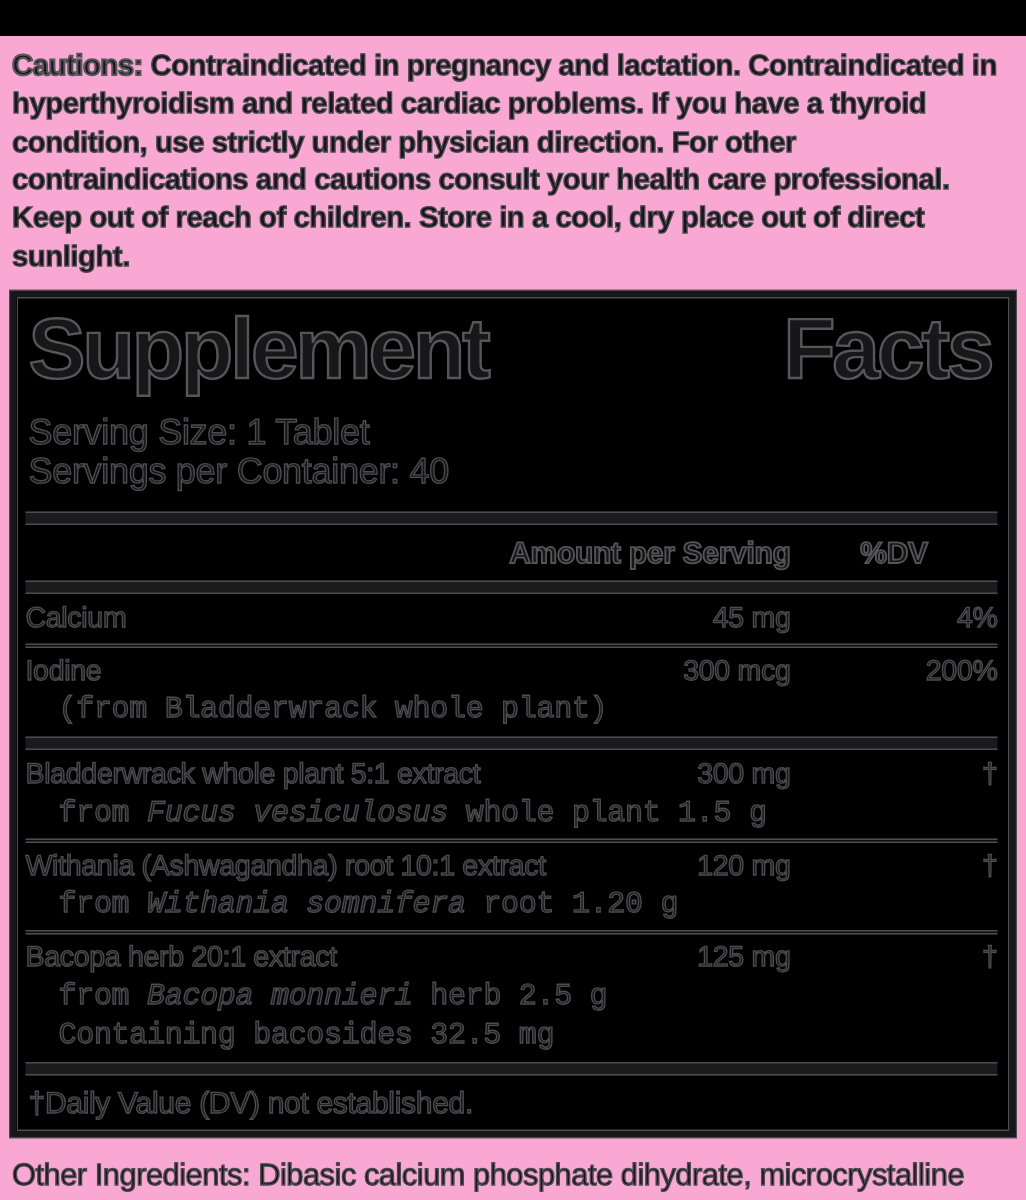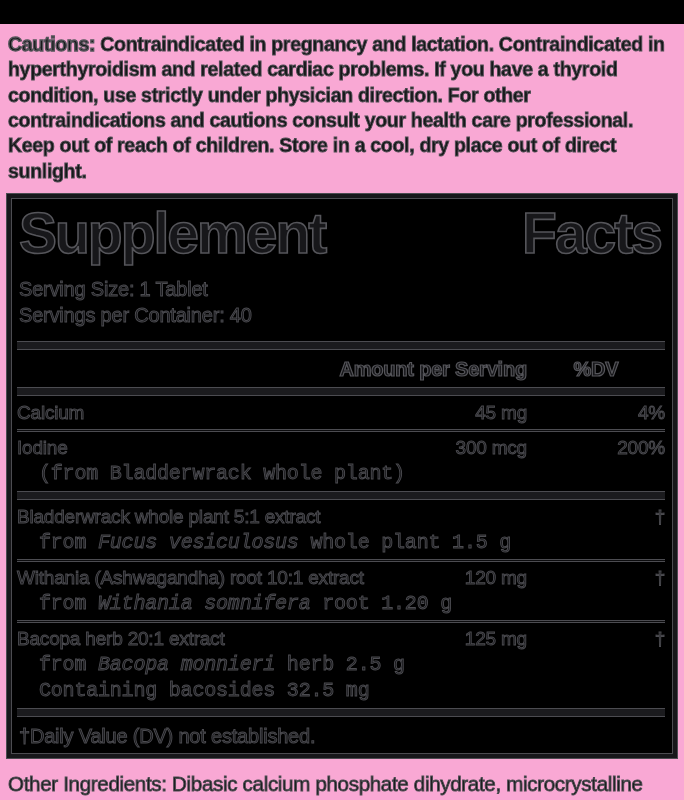--- a/index.html
+++ b/index.html
@@ -29,21 +29,21 @@
     background:#000;
   }
   .sf-title {
     display:flex; justify-content:space-between; align-items:center;
     font-size:57px; font-weight:bold; line-height:1.02;
     letter-spacing:-2px;
     -webkit-text-stroke:1.6px #55555a;
     padding:2px 4px 8px 2px;
   }
   .serving-block { padding:6px 0 10px 2px; }
-  .serving-line { font-size:20px; line-height:26px; letter-spacing:-0.2px; }
+  .serving-line { font-size:24px; line-height:26px; letter-spacing:-0.2px; }
 
   .bar {
     height:7px; background:#1b1b1e;
     border-top:1px solid #4c4c51; border-bottom:1px solid #4c4c51;
     margin:3px 0;
   }
   .sep {
     height:1px; background:#0c0c0e;
     border-top:1px solid #4c4c51; border-bottom:1px solid #4c4c51;
     margin:2px 0;
@@ -110,20 +110,21 @@
         <span class="n-amt">300 mcg</span>
         <span class="n-dv">200%</span>
       </div>
       <div class="n-sub">(from Bladderwrack whole plant)</div>
     </div>
     <div class="bar"></div>
 
     <div class="n-group">
       <div class="n-main">
         <span class="n-name">Bladderwrack whole plant 5:1 extract</span>
+        <span class="n-amt">300 mg</span>
         <span class="n-dv">†</span>
       </div>
       <div class="n-sub"><span>from </span><i>Fucus vesiculosus</i><span> whole plant 1.5 g</span></div>
     </div>
     <div class="sep"></div>
 
     <div class="n-group">
       <div class="n-main">
         <span class="n-name">Withania (Ashwagandha) root 10:1 extract</span>
         <span class="n-amt">120 mg</span>

